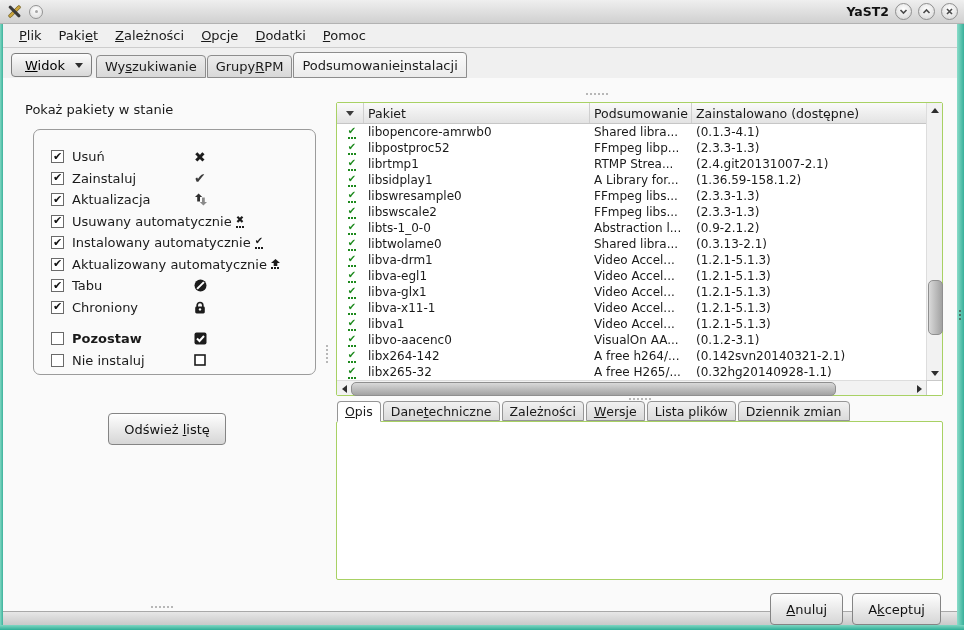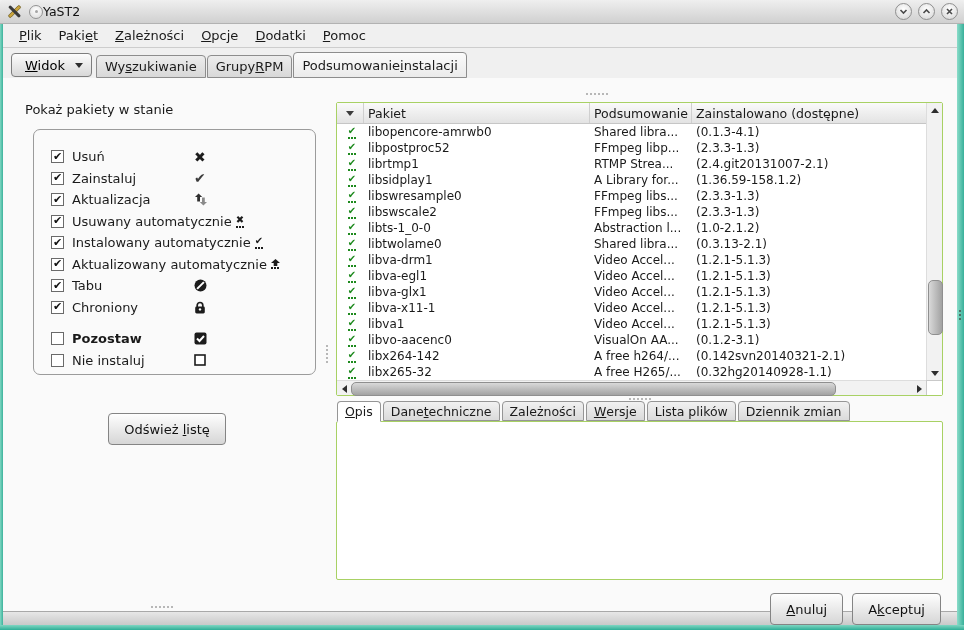--- a/index.html
+++ b/index.html
@@ -7,21 +7,21 @@
   u{text-decoration:underline;}
   .window{position:relative;width:964px;height:630px;box-sizing:border-box;display:flex;flex-direction:column;
     background:#f0f0f0;font-family:"DejaVu Sans","Liberation Sans",sans-serif;font-size:13px;color:#1a1a1a;overflow:hidden;}
   
   .titlebar{height:23px;flex:none;display:flex;align-items:center;padding:0 6px;
     background:linear-gradient(#efefef,#d0d0d0);border-bottom:1px solid #b2b2b2;border-radius:4px 4px 0 0;}
   .yast-icon{width:17px;height:17px;display:inline-flex;margin-right:6px;}
   .pin-btn{width:12px;height:12px;border-radius:50%;border:1px solid #949494;
     background:radial-gradient(circle at 50% 35%,#ffffff,#d9d9d9);display:inline-flex;align-items:center;justify-content:center;}
   .pin-btn i{width:3px;height:3px;border-radius:50%;background:#a5a5a5;}
-  .tb-title{flex:1;text-align:left;font-size:12.5px;color:#111;}
+  .tb-title{flex:1;text-align:right;font-size:12.5px;color:#111;font-weight:bold;}
   .wbtn{width:15px;height:15px;border-radius:50%;border:1px solid #8f8f8f;
     background:radial-gradient(circle at 50% 35%,#ffffff,#d4d4d4);display:inline-flex;align-items:center;justify-content:center;margin-left:6px;}
   
   .frame{flex:1;display:flex;min-height:0;}
   .edge-left{width:3px;flex:none;background:linear-gradient(90deg,#7fd6c2,#3db39c);}
   .edge-right{width:7px;flex:none;background:linear-gradient(90deg,#8adcc9,#39b09a);position:relative;}
   .edge-dots{position:absolute;top:286px;left:2px;display:flex;flex-direction:column;gap:2px;}
   .edge-dots i{width:2px;height:2px;background:#4f7066;display:block;}
   .edge-bottom{height:5px;flex:none;background:linear-gradient(#7fd6c2,#2fae96);}
   .bottom-strip{height:13px;flex:none;background:linear-gradient(#e7e7e7,#c9c9c9);border-top:1px solid #a8a8a8;}
@@ -425,21 +425,21 @@
                         <span class="icon-dots">
                           <i></i>
                           <i></i>
                           <i></i>
                         </span>
                       </span>
                     </span>
                   </span>
                   <span class="r-name">libts-1_0-0</span>
                   <span class="r-sum">Abstraction l...</span>
-                  <span class="r-ver">(1.0-2.1.2)</span>
+                  <span class="r-ver">(0.9-2.1.2)</span>
                 </div>
                 <div class="t-row">
                   <span class="r-status">
                     <span class="st-icon auto-green">
                       <span class="auto-icon green">
                         <span class="g">✔</span>
                         <span class="icon-dots">
                           <i></i>
                           <i></i>
                           <i></i>

